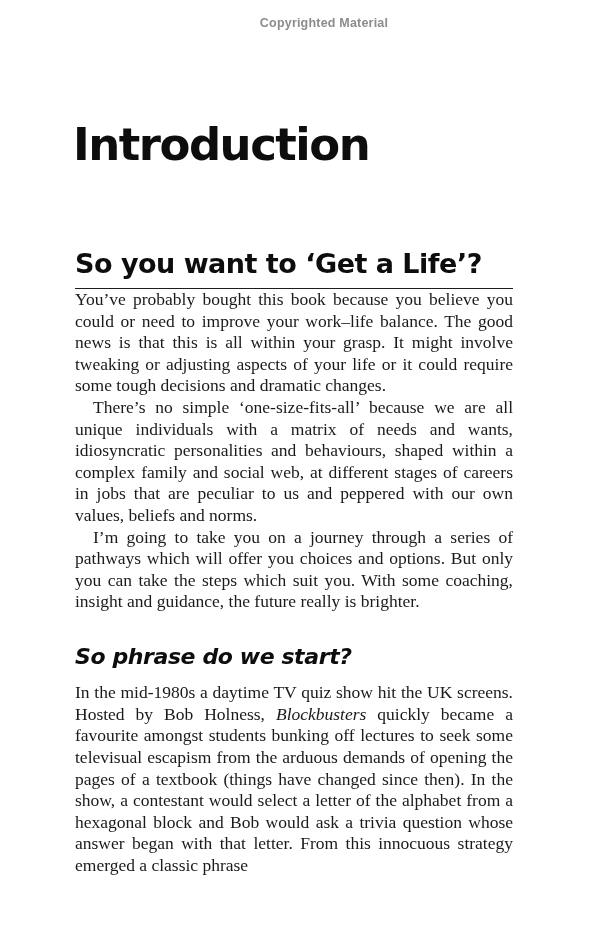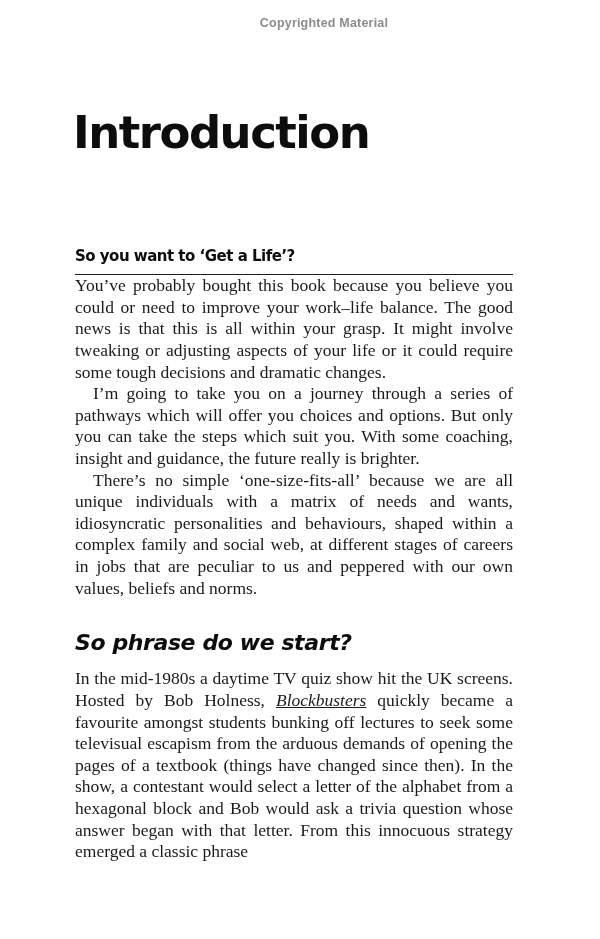--- a/index.html
+++ b/index.html
@@ -20,21 +20,21 @@
     font-family: "Liberation Sans", sans-serif;
     font-size: 12.5px;
     font-weight: bold;
     color: #8c8c8c;
     letter-spacing: 0.2px;
   }
   .notice-top { top: 16px; }
   .notice-bottom { top: 904px; }
   .chapter-title {
     position: absolute;
-    top: 108px;
+    top: 120px;
     left: 73px;
     margin: 0;
     font-family: "DejaVu Sans", sans-serif;
     font-weight: bold;
     font-size: 45px;
     line-height: 1.1;
     letter-spacing: -1.5px;
     color: #0d0d0d;
   }
   .content {
@@ -42,21 +42,21 @@
     top: 248px;
     left: 75px;
     width: 438px;
   }
   .section-heading {
     margin: 0;
     padding-bottom: 9px;
     border-bottom: 1.5px solid #1c1c1c;
     font-family: "DejaVu Sans", sans-serif;
     font-weight: bold;
-    font-size: 15px;
+    font-size: 27px;
     line-height: 1.15;
     letter-spacing: -0.5px;
     color: #0d0d0d;
   }
   .body-text {
     font-size: 17.5px;
     line-height: 21.6px;
     text-align: justify;
     color: #1a1a1a;
   }
@@ -65,42 +65,42 @@
   .subsection-heading {
     margin: 31px 0 13px 0;
     font-family: "DejaVu Sans", sans-serif;
     font-weight: bold;
     font-style: italic;
     font-size: 22px;
     line-height: 1.15;
     letter-spacing: -0.4px;
     color: #0d0d0d;
   }
-  .book-title-italic { font-style: italic; text-decoration: underline; }
+  .book-title-italic { font-style: italic; }
 </style>
 </head>
 <body>
 
 <div class="page">
 
   <div class="notice notice-top">Copyrighted Material</div>
 
   <h1 class="chapter-title">Introduction</h1>
 
   <div class="content">
 
     <h2 class="section-heading">So you want to ‘Get a Life’?</h2>
 
     <div class="body-text">
 
       <p class="noindent">You’ve probably bought this book because you believe you could or need to improve your work–life balance. The good news is that this is all within your grasp. It might involve tweaking or adjusting aspects of your life or it could require some tough decisions and dramatic changes.</p>
 
+      <p class="indent">There’s no simple ‘one-size-fits-all’ because we are all unique individuals with a matrix of needs and wants, idiosyncratic personalities and behaviours, shaped within a complex family and social web, at different stages of careers in jobs that are peculiar to us and peppered with our own values, beliefs and norms.</p>
+
       <p class="indent">I’m going to take you on a journey through a series of pathways which will offer you choices and options. But only you can take the steps which suit you. With some coaching, insight and guidance, the future really is brighter.</p>
-
-      <p class="indent">There’s no simple ‘one-size-fits-all’ because we are all unique individuals with a matrix of needs and wants, idiosyncratic personalities and behaviours, shaped within a complex family and social web, at different stages of careers in jobs that are peculiar to us and peppered with our own values, beliefs and norms.</p>
 
       <h3 class="subsection-heading">So phrase do we start?</h3>
 
       <p class="noindent"><span>In the mid-1980s a daytime TV quiz show hit the UK screens. Hosted by Bob Holness, </span><span class="book-title-italic">Blockbusters</span><span> quickly became a favourite amongst students bunking off lectures to seek some televisual escapism from the arduous demands of opening the pages of a textbook (things have changed since then). In the show, a contestant would select a letter of the alphabet from a hexagonal block and Bob would ask a trivia question whose answer began with that letter. From this innocuous strategy emerged a classic phrase</span></p>
 
     </div>
   </div>
 
   <div class="notice notice-bottom">Copyrighted Material</div>
 

